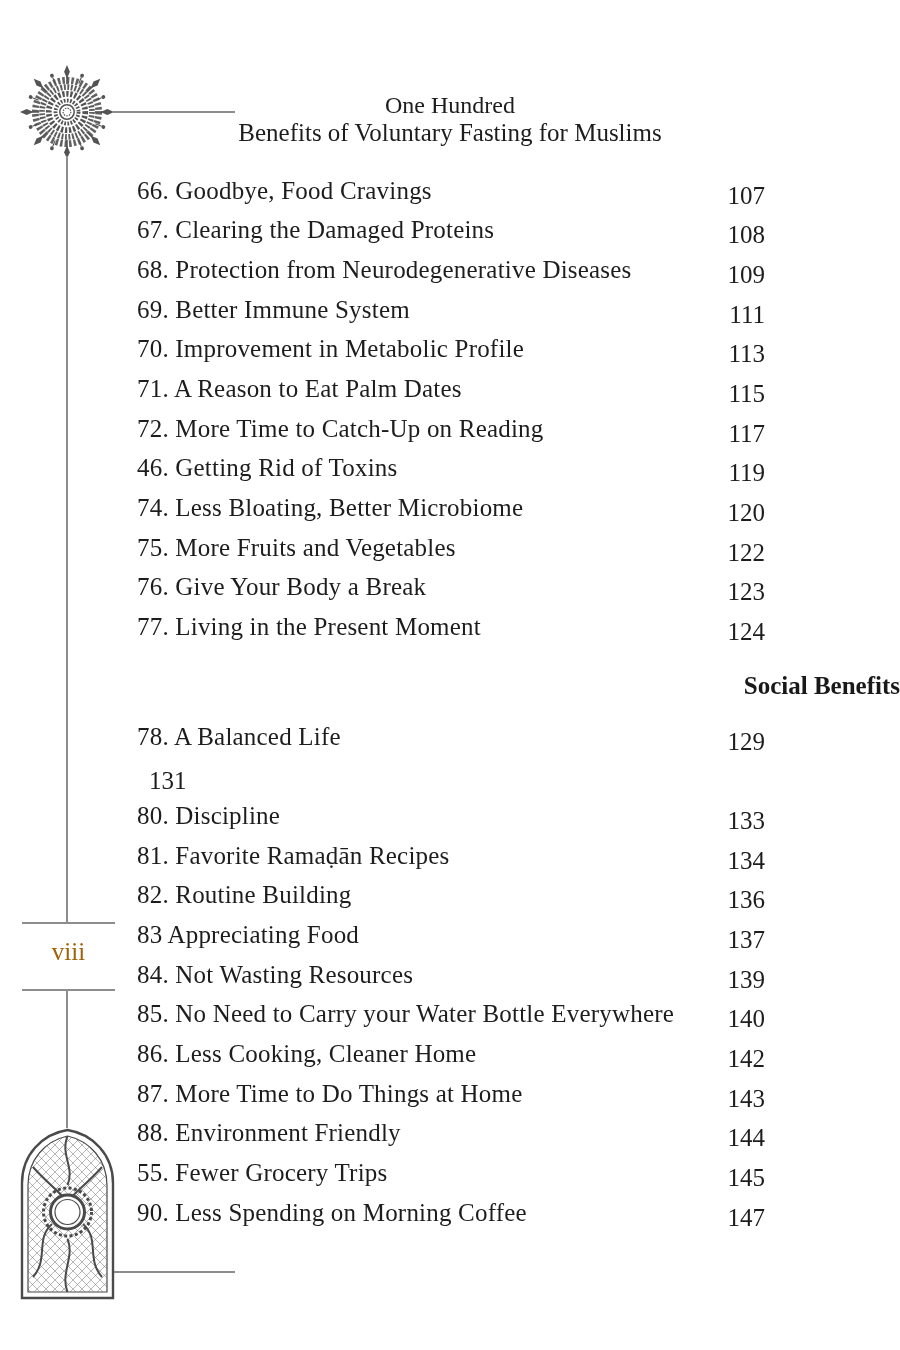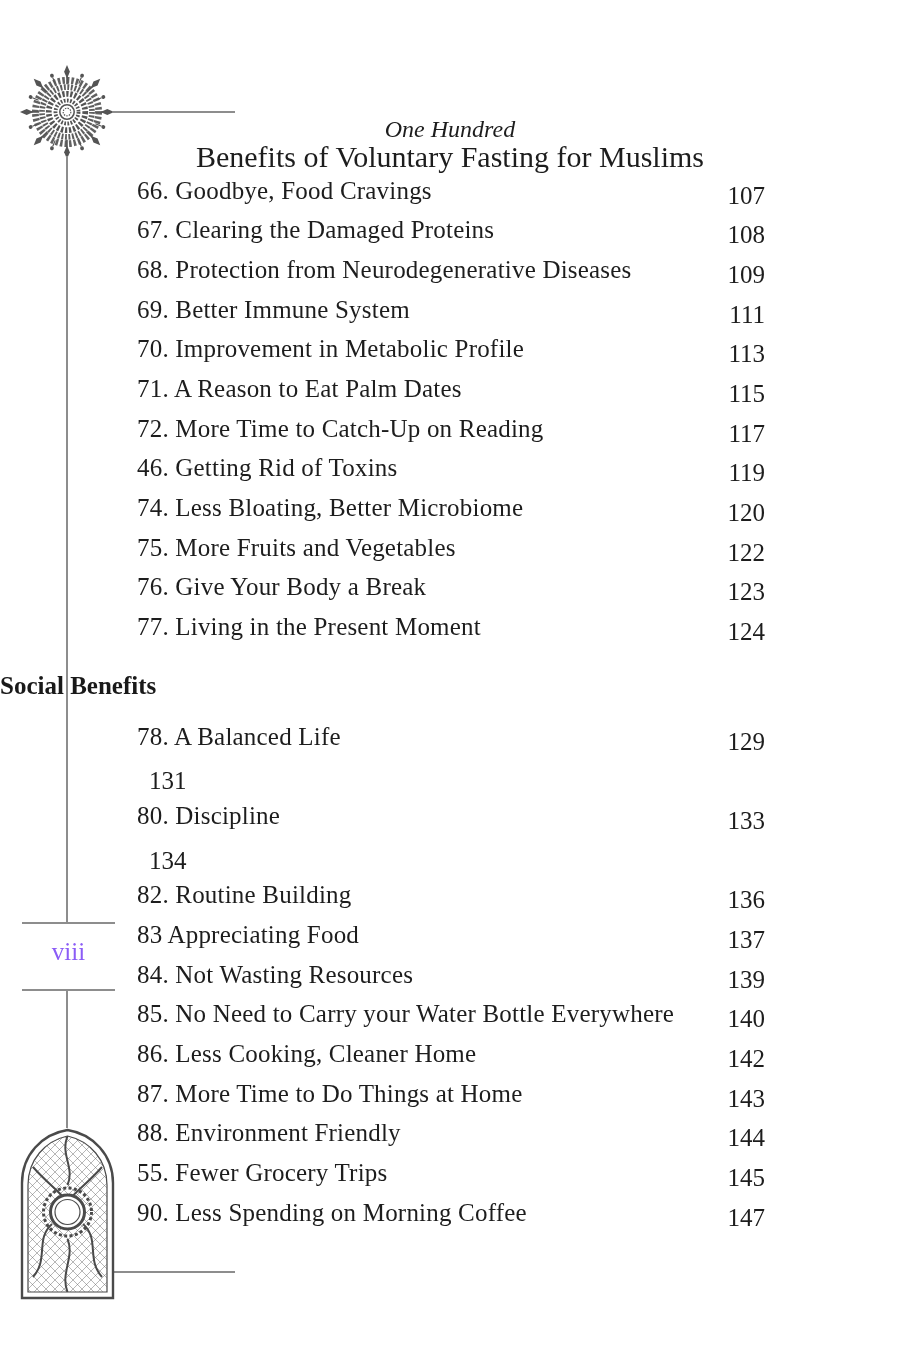--- a/index.html
+++ b/index.html
@@ -2,40 +2,40 @@
 <html><head>
 <meta charset="utf-8">
 <style>
   html,body{margin:0;padding:0;background:#ffffff;}
   .page{
     position:relative;width:900px;height:1350px;background:#ffffff;
     font-family:"Liberation Serif", serif;color:#1d1d1d;overflow:hidden;
   }
   
   .header{position:absolute;top:92px;left:0;width:900px;text-align:center;line-height:27px;}
-  .header .l1{font-style:italic;font-size:24px;margin-top:24px;}
-  .header .l2{font-size:30px;}
+  .header .l1{font-size:24px;}
+  .header .l2{font-size:25px;}
   
   .rule{position:absolute;background:#8d8d8d;}
   .rule.h{height:2px;}
   .rule.v{width:2px;}
   
   .rosette{position:absolute;left:19px;top:64px;width:96px;height:96px;}
   .arch{position:absolute;left:19px;top:1127px;width:97px;height:174px;}
   
-  .folio{position:absolute;left:22px;top:938px;width:93px;text-align:center;font-size:25px;color:#8b5cf6;}
+  .folio{position:absolute;left:22px;top:938px;width:93px;text-align:center;font-size:25px;color:#a16207;}
   
   .toc-list{position:absolute;left:137px;width:628px;}
   .toc-list.first{top:171px;}
   .toc-list.second{top:717px;}
   .toc-row{display:flex;justify-content:space-between;align-items:center;height:39.65px;font-size:25px;white-space:nowrap;gap:9px;}
   .toc-title{letter-spacing:0.2px;}
   .toc-page{margin-left:12px;margin-top:10px;}
   .section-heading{
-    position:absolute;top:672px;left:0;width:900px;margin:0;text-align:left;
+    position:absolute;top:672px;left:0;width:900px;margin:0;text-align:right;
     font-size:25px;font-weight:bold;color:#191919;
   }
 </style>
 </head>
 <body>
 
 <div class="page">
 
   <svg class="rosette" viewBox="0 0 100 100" aria-hidden="true">
     <defs>
@@ -174,20 +174,21 @@
         <span class="toc-page">129</span>
       </div>
       <div class="toc-row">
         <span class="toc-page">131</span>
       </div>
       <div class="toc-row">
         <span class="toc-title">80. Discipline</span>
         <span class="toc-page">133</span>
       </div>
       <div class="toc-row">
+        <span class="toc-title">81. Favorite Ramaḍān Recipes</span>
         <span class="toc-page">134</span>
       </div>
       <div class="toc-row">
         <span class="toc-title">82. Routine Building</span>
         <span class="toc-page">136</span>
       </div>
       <div class="toc-row">
         <span class="toc-title">83 Appreciating Food</span>
         <span class="toc-page">137</span>
       </div>

